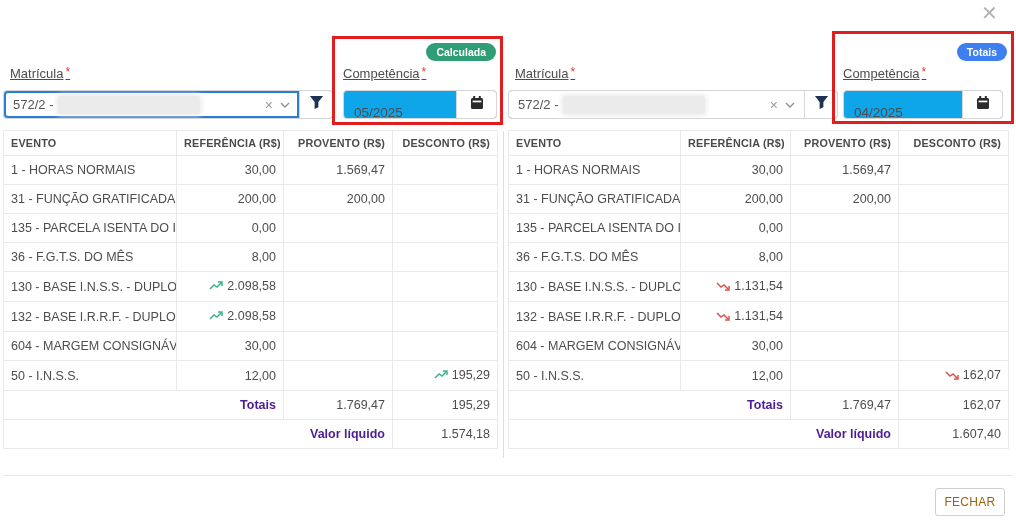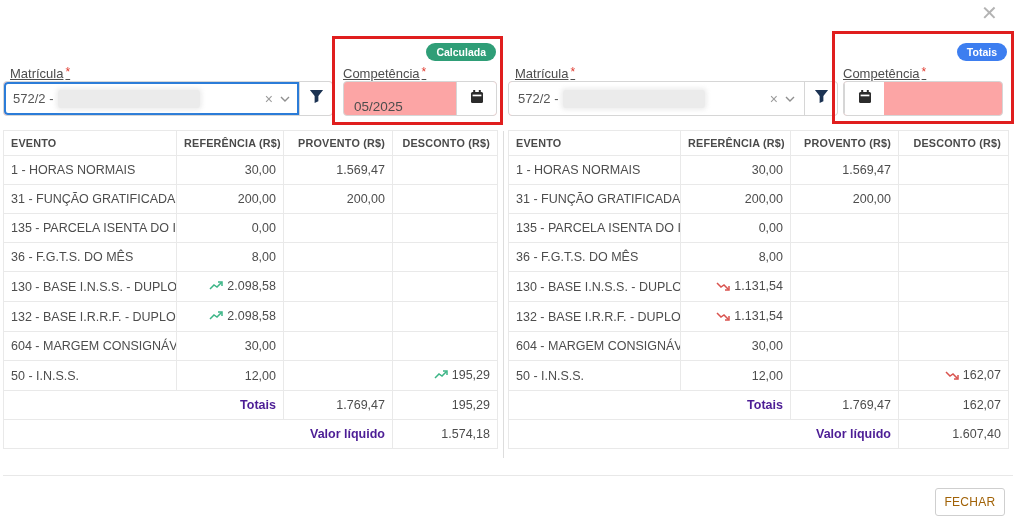--- a/index.html
+++ b/index.html
@@ -23,21 +23,21 @@
   .panel-head.p1{left:508px;width:500px;}
 
   .field-label{position:absolute;top:29px;font-size:13px;color:#4d4d4d;text-decoration:underline;}
   .req{color:#e03c31;font-size:12px;margin-left:2px;vertical-align:2px;}
 
   .badge{position:absolute;top:7px;right:1px;height:18px;line-height:18px;
          border-radius:10px;padding:0 10px;font-size:10.5px;font-weight:bold;color:#fff;}
   .badge.b0{background:var(--badge-calculada);}
   .badge.b1{background:var(--badge-fechada);}
 
-  .input-group{position:absolute;top:45px;height:35px;display:flex;border:1px solid #d6d6d6;border-radius:4px;background:#fca5a5;overflow:hidden;}
+  .input-group{position:absolute;top:54px;height:29px;display:flex;border:1px solid #d6d6d6;border-radius:4px;background:#0ea5e9;overflow:hidden;}
   .mat-group{left:0;width:330px;}
   .comp-group{width:154px;}
   .p0 .comp-group{left:340px;}
   .p1 .comp-group{left:335px;width:160px;}
 
   .combo{flex:1;display:flex;align-items:center;padding:0 9px;background:#fff;position:relative;}
   .combo.focused{box-shadow:inset 0 0 0 2px var(--focus-border);border-radius:4px 0 0 4px;}
   .combo-value{font-size:13px;color:#555;white-space:nowrap;}
   .blur-block{width:142px;height:18px;margin-left:5px;background:#ebebeb;border-radius:3px;box-shadow:0 0 4px 2px rgba(235,235,235,.9);}
   .combo-icons{margin-left:auto;display:flex;align-items:center;gap:7px;}
@@ -140,20 +140,21 @@
       </div>
       <div class="appended-btn">
         <span><svg width="15" height="15" viewBox="0 0 16 16">
               <path d="M1,1 H15 L10,7.5 V13 L6,15 V7.5 Z" fill="#1c3353"></path>
             </svg></span>
       </div>
     </div>
 
     <div class="field-label" style="left:335px;"><span>Competência</span><span class="req">*</span></div>
     <div class="input-group comp-group">
+      <input class="date-input" value="04/2025" style="">
       <div class="appended-btn cal-btn">
         <span><svg width="14" height="14" viewBox="0 0 14 14">
               <rect x="1" y="2" width="12" height="11" rx="1.5" fill="#2b2b2b"></rect>
               <rect x="3.2" y="0" width="2" height="3.5" fill="#2b2b2b"></rect>
               <rect x="8.8" y="0" width="2" height="3.5" fill="#2b2b2b"></rect>
               <rect x="2.6" y="4.6" width="8.8" height="1.7" fill="#fff"></rect>
             </svg></span>
       </div>
     </div>
   </div>

